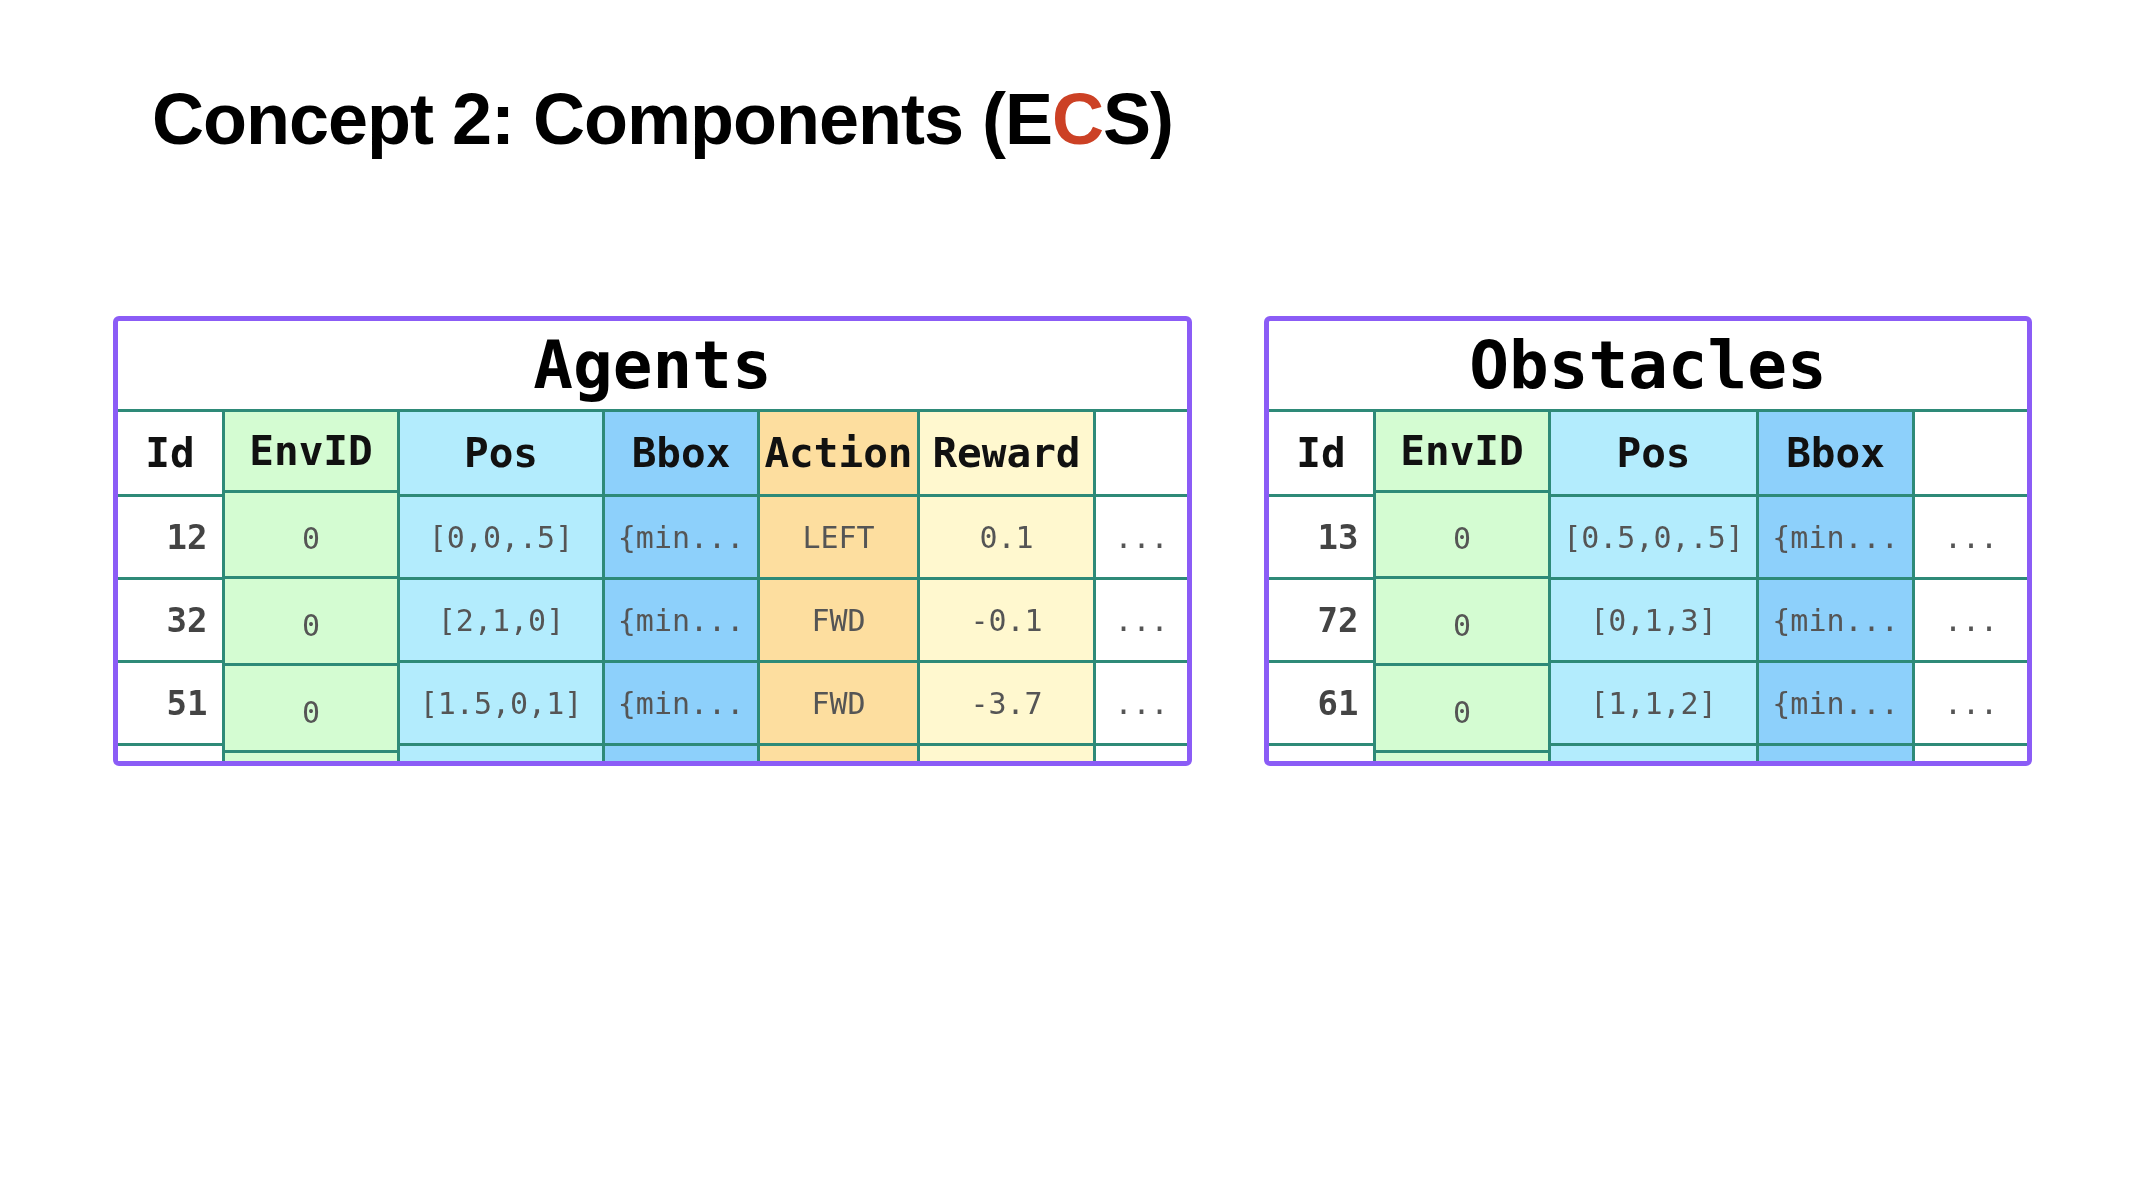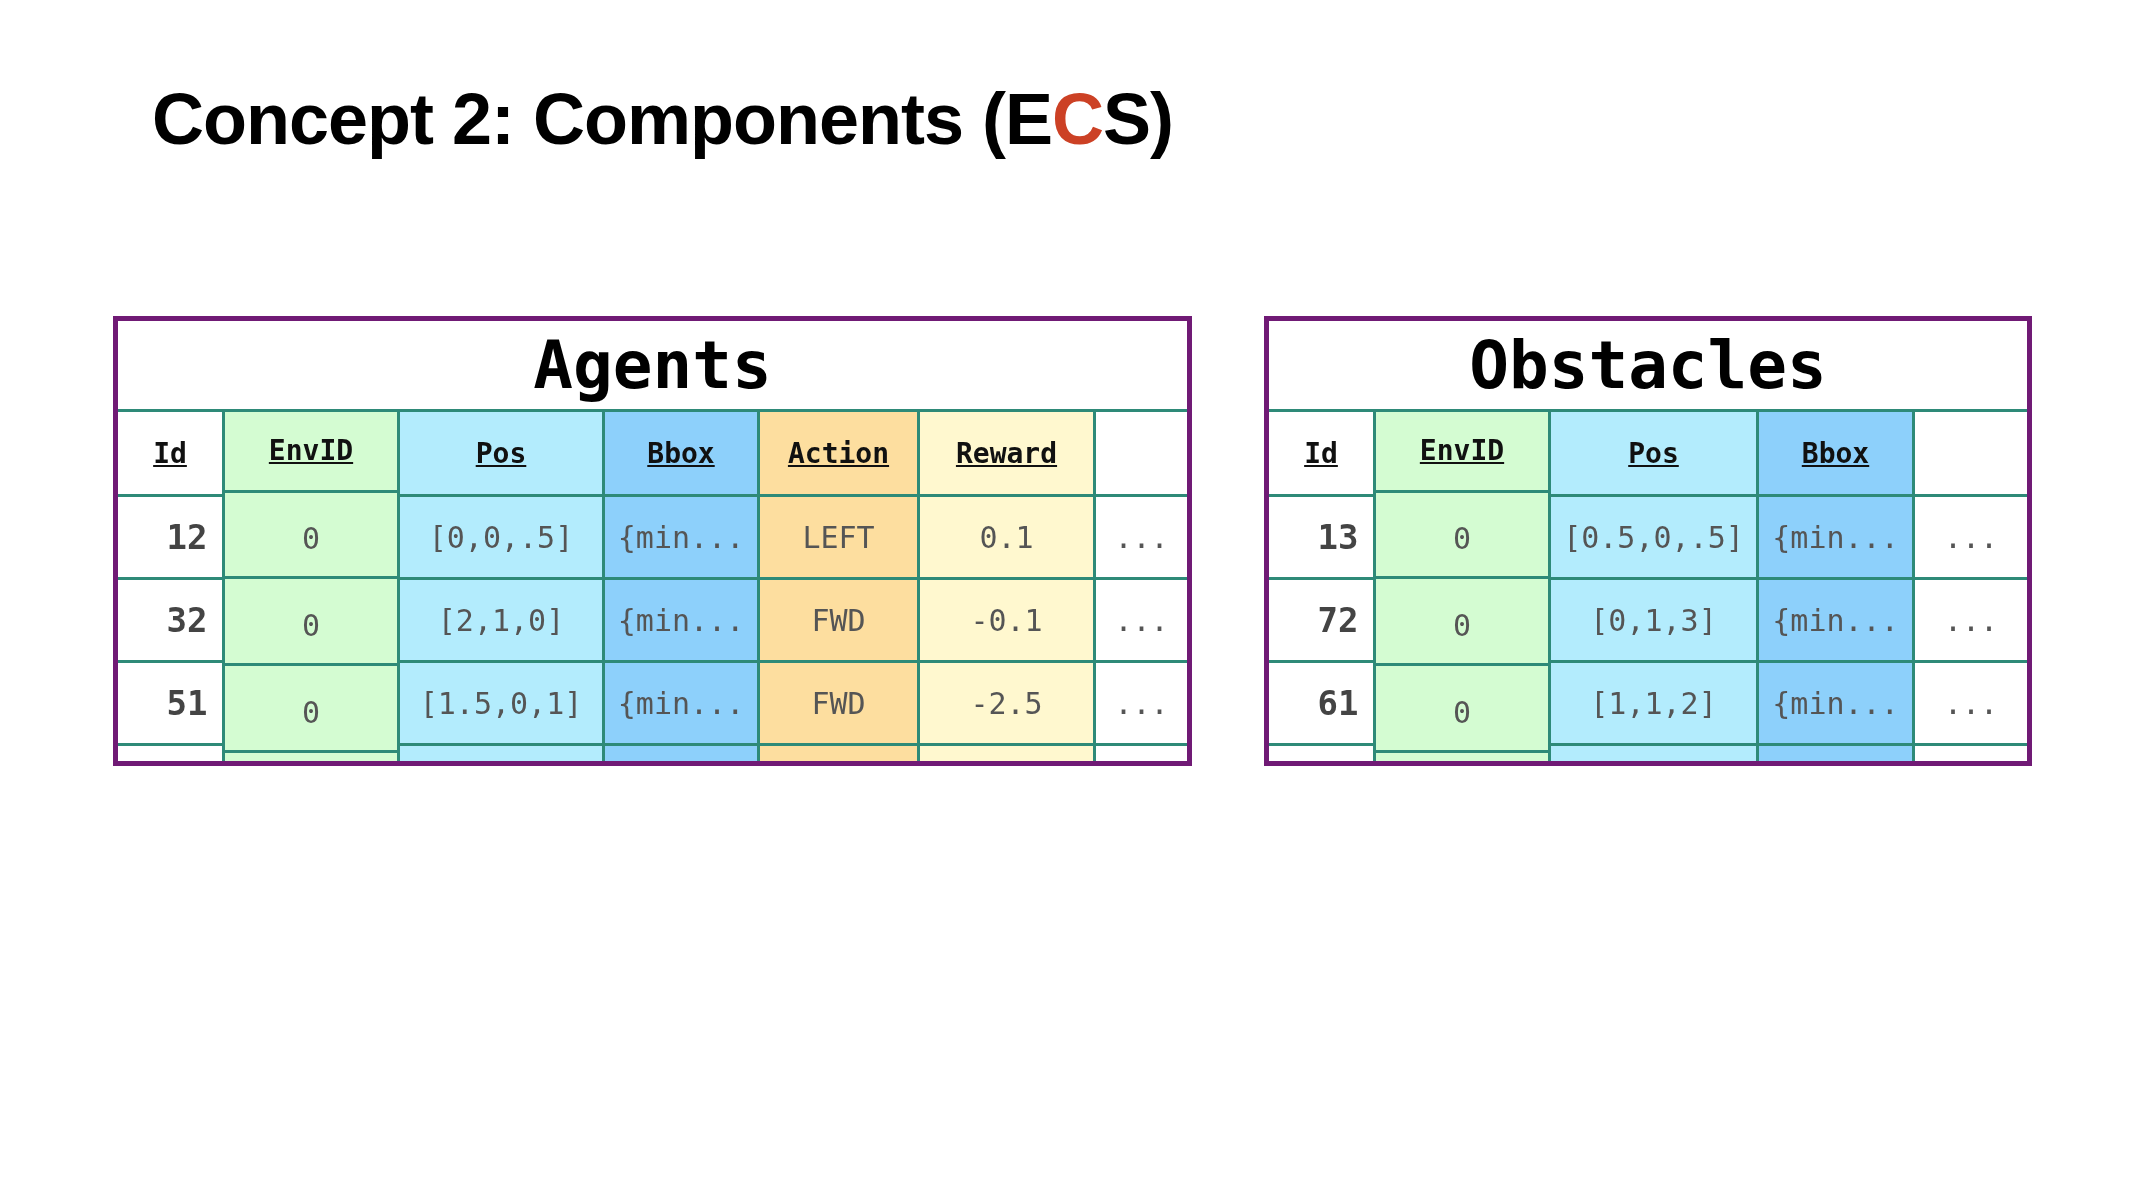--- a/index.html
+++ b/index.html
@@ -1,25 +1,25 @@
 <!DOCTYPE html>
 <html><head>
 <meta charset="utf-8">
 <style>
   html,body{margin:0;padding:0;background:#ffffff;}
   body{width:2133px;height:1200px;position:relative;overflow:hidden;font-family:"Liberation Sans",sans-serif;}
   .title{position:absolute;left:152px;top:78px;font-family:"Liberation Sans",sans-serif;font-weight:bold;font-size:72px;color:#000;letter-spacing:-1px;white-space:nowrap;}
   .title .accent{color:#cc4125;}
-  .tbl{position:absolute;border:5px solid #701a75;border-radius:0;background:#fff;box-sizing:border-box;overflow:hidden;}
+  .tbl{position:absolute;border:5px solid #8b5cf6;border-radius:6px;background:#fff;box-sizing:border-box;overflow:hidden;}
   .tbl-title{height:88px;border-bottom:3px solid #2e8a78;display:flex;align-items:center;justify-content:center;font-family:"DejaVu Sans Mono",monospace;font-weight:bold;font-size:66px;color:#000;}
   .cols{display:flex;height:calc(100% - 91px);}
   .col{display:flex;flex-direction:column;border-right:3px solid #2e8a78;box-sizing:border-box;}
   .col:last-child{border-right:none;}
   .cell{height:80px;border-bottom:3px solid #2e8a78;display:flex;align-items:center;justify-content:center;font-family:"DejaVu Sans Mono",monospace;font-size:30px;color:#555;box-sizing:content-box;}
-  .cell.head{height:82px;font-weight:bold;font-size:28px;color:#111;text-decoration:underline;}
+  .cell.head{height:82px;font-weight:bold;font-size:41px;color:#111;}
   .cell.idv{font-weight:bold;font-size:34px;color:#444;padding-left:34px;}
   .cell.filler{flex:1;border-bottom:none;height:auto;}
   .c-white{background:#ffffff;}
   .c-green{background:#d4fcd2;gap:8px;}
   .c-cyan{background:#b3ecfd;}
   .c-blue{background:#8dd0fb;}
   .c-orange{background:#fdde9f;}
   .c-yellow{background:#fff8cf;}
 </style>
 </head>
@@ -62,21 +62,21 @@
       <div class="cell head">Action</div>
       <div class="cell">LEFT</div>
       <div class="cell">FWD</div>
       <div class="cell">FWD</div>
       <div class="cell filler"></div>
     </div>
     <div class="col c-yellow" style="width:176px;">
       <div class="cell head">Reward</div>
       <div class="cell">0.1</div>
       <div class="cell">-0.1</div>
-      <div class="cell">-2.5</div>
+      <div class="cell">-3.7</div>
       <div class="cell filler"></div>
     </div>
     <div class="col c-white" style="flex:1;">
       <div class="cell head"></div>
       <div class="cell">...</div>
       <div class="cell">...</div>
       <div class="cell">...</div>
       <div class="cell filler"></div>
     </div>
   </div>

